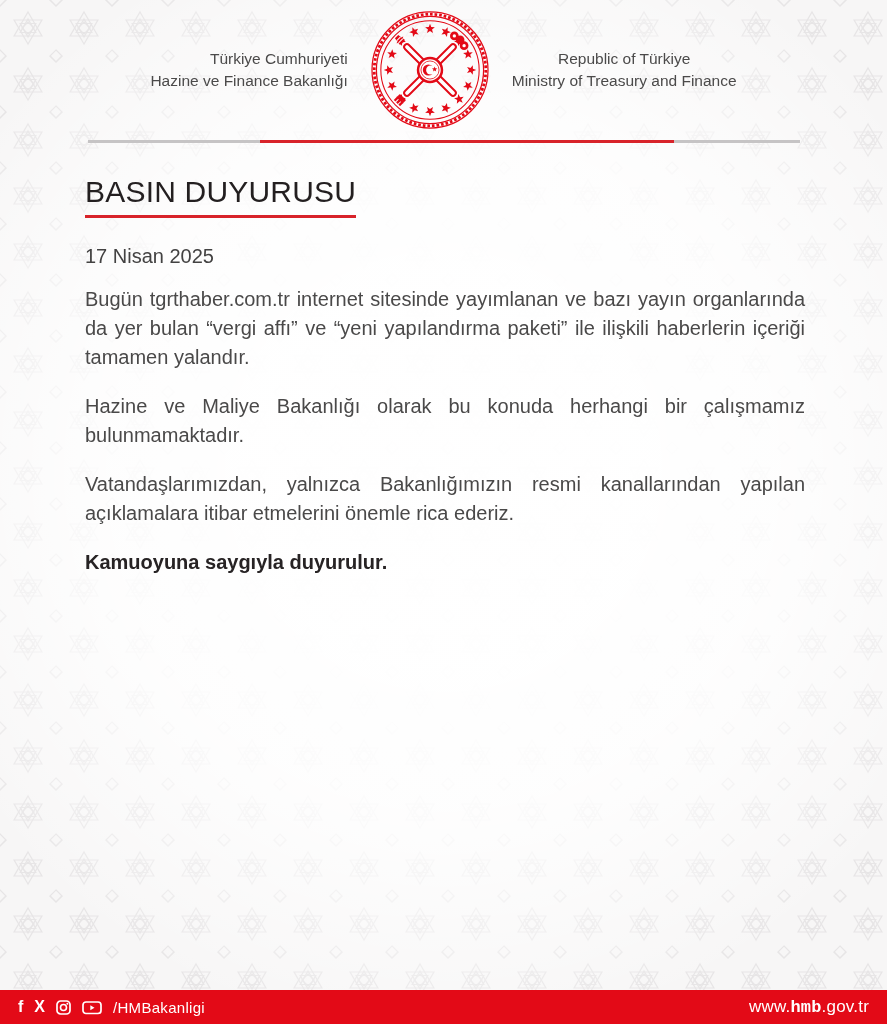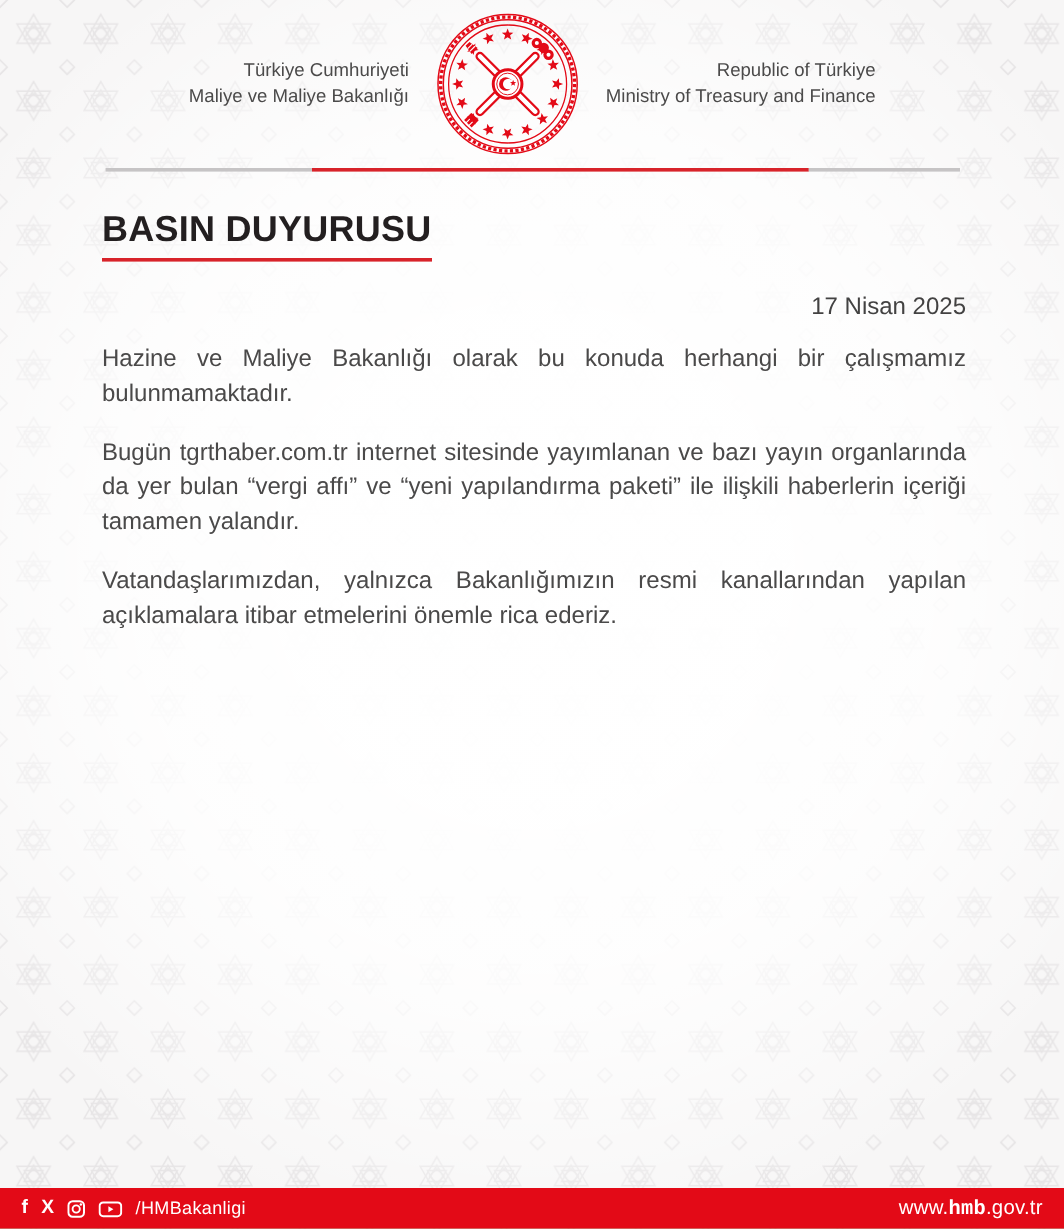--- a/index.html
+++ b/index.html
@@ -29,44 +29,44 @@
   }
   .content { position:relative; z-index:2; }
 
   
   .header {
     display:flex; align-items:center; justify-content:center;
     gap:20px; padding-top:8px;
   }
   .h-block { color:#4b4a4a; font-size:15.5px; line-height:22px; }
   .h-left  { text-align:right; }
-  .h-right { text-align:right; }
+  .h-right { text-align:center; }
   .emblem  { width:124px; height:124px; flex:0 0 auto; }
 
   .divider {
     display:flex; width:712px; height:3px;
     margin:8px auto 0 auto;
   }
   .divider .seg-gray-l { width:172px; background:#c6c4c5; }
   .divider .seg-red    { width:414px; background:#d8232a; }
   .divider .seg-gray-r { width:126px; background:#c6c4c5; }
 
   
   .main { margin:0 82px 0 85px; width:720px; }
   .doc-title {
     display:inline-block;
     margin:32px 0 0 0;
-    font-size:30px; font-weight:bold; letter-spacing:0.2px;
+    font-size:30px; font-weight:normal; letter-spacing:0.2px;
     color:#231f20;
     border-bottom:3px solid #d8232a;
     padding-bottom:6px;
   }
   .doc-date {
     margin-top:27px;
-    text-align:right;
+    text-align:left;
     font-size:20px; line-height:23px;
     color:#434242;
   }
   .paragraphs p {
     margin:20px 0 0 0;
     font-size:20px; line-height:29px;
     color:#4a4949;
     text-align:justify;
   }
   .paragraphs p:first-child { margin-top:17px; }
@@ -119,21 +119,21 @@
     </defs>
     <rect width="887" height="1024" fill="url(#geo)"></rect>
   </svg>
   <div class="bg-glow"></div>
 
   <div class="content">
 
     <div class="header">
       <div class="h-block h-left">
         <div>Türkiye Cumhuriyeti</div>
-        <div>Maliye ve Maliye Bakanlığı</div>
+        <div>Hazine ve Finance Bakanlığı</div>
       </div>
 
       <svg class="emblem" viewBox="0 0 140 140" xmlns="http://www.w3.org/2000/svg">
         <defs>
           <polygon id="star5" fill="#e30a17" points="0,-5 1.23,-1.7 4.76,-1.55 2,0.65 2.94,4.05 0,2.1 -2.94,4.05 -2,0.65 -4.76,-1.55 -1.23,-1.7"></polygon>
         </defs>
 
         <circle cx="70" cy="70" r="65.5" fill="none" stroke="#e30a17" stroke-width="1.4"></circle>
         <circle cx="70" cy="70" r="63" fill="none" stroke="#e30a17" stroke-width="3.2" stroke-dasharray="3 2.2"></circle>
         <circle cx="70" cy="70" r="60.5" fill="none" stroke="#e30a17" stroke-width="1.4"></circle>
@@ -206,24 +206,25 @@
     <div class="divider">
       <span class="seg-gray-l"></span>
       <span class="seg-red"></span>
       <span class="seg-gray-r"></span>
     </div>
 
     <div class="main">
       <h1 class="doc-title">BASIN DUYURUSU</h1>
       <div class="doc-date">17 Nisan 2025</div>
       <div class="paragraphs">
+          <p>Bugün tgrthaber.com.tr internet sitesinde yayımlanan ve bazı yayın organlarında da yer bulan “vergi affı” ve “yeni yapılandırma paketi” ile ilişkili haberlerin içeriği tamamen yalandır.</p>
           <p>Hazine ve Maliye Bakanlığı olarak bu konuda herhangi bir çalışmamız bulunmamaktadır.</p>
-          <p>Bugün tgrthaber.com.tr internet sitesinde yayımlanan ve bazı yayın organlarında da yer bulan “vergi affı” ve “yeni yapılandırma paketi” ile ilişkili haberlerin içeriği tamamen yalandır.</p>
           <p>Vatandaşlarımızdan, yalnızca Bakanlığımızın resmi kanallarından yapılan açıklamalara itibar etmelerini önemle rica ederiz.</p>
         </div>
+      <p class="closing">Kamuoyuna saygıyla duyurulur.</p>
     </div>
   </div>
 
   <div class="footer">
     <div class="f-left">
       <span class="icon icon-letter">f</span>
       <span class="icon icon-letter">X</span>
       <span class="icon">
         <svg width="15" height="15" viewBox="0 0 15 15" xmlns="http://www.w3.org/2000/svg">
           <rect x="1" y="1" width="13" height="13" rx="3.6" fill="none" stroke="#ffffff" stroke-width="1.7"></rect>

